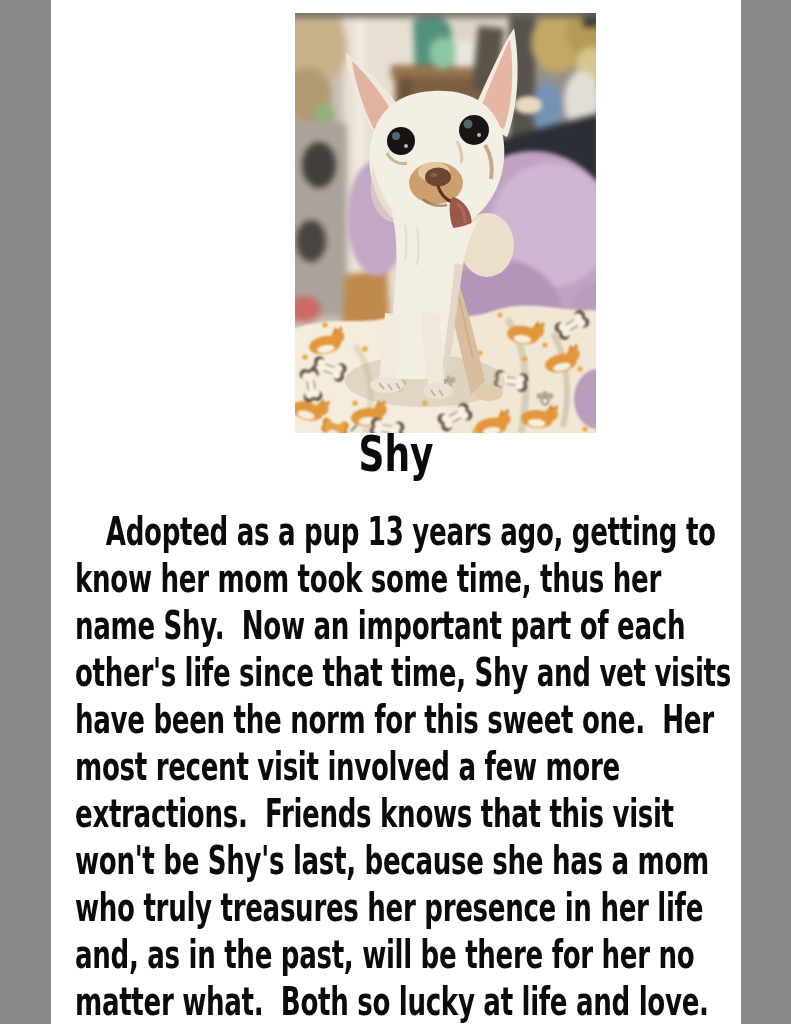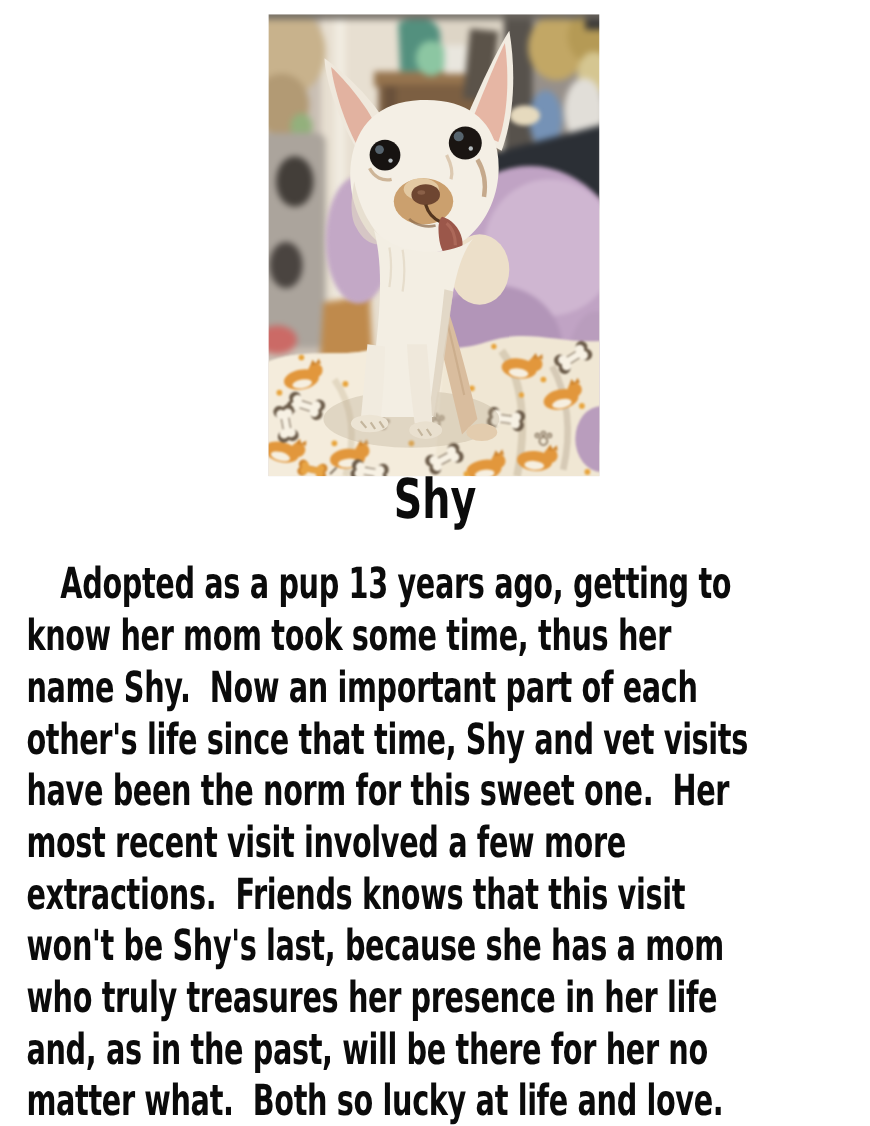--- a/index.html
+++ b/index.html
@@ -1,19 +1,19 @@
 <!DOCTYPE html>
 <html><head>
 <meta charset="utf-8">
 <style>
   html,body{margin:0;padding:0;}
   body{background:#888;}
   .page{
     position:relative;
-    width:791px;height:1024px;
+    width:690px;height:1024px;
     margin:0 auto;
     background:#ffffff;
     overflow:hidden;
     font-family:"DejaVu Sans", sans-serif;
     color:#0e0e0e;
   }
   .photo{
     position:absolute;
     left:244px;top:13px;
     width:301px;height:420px;

